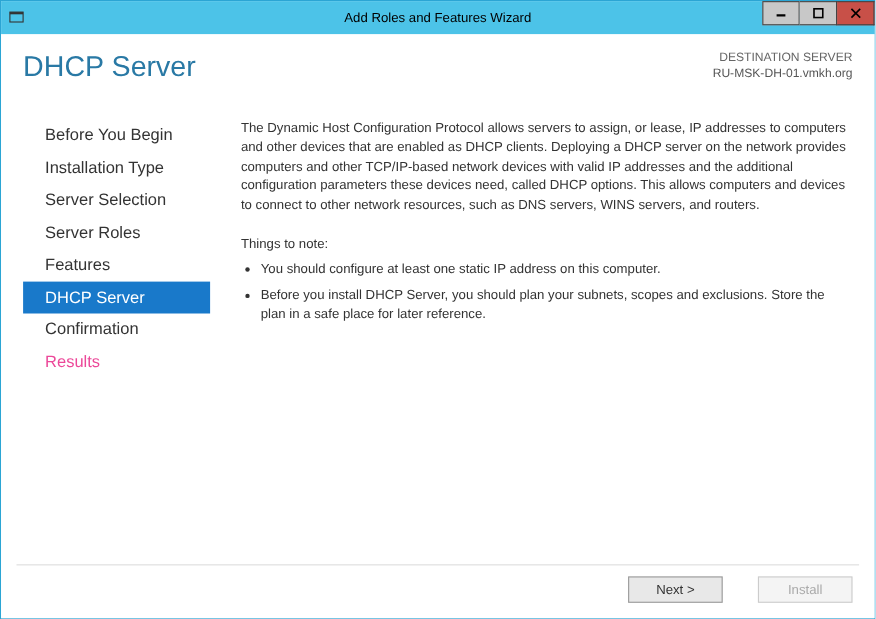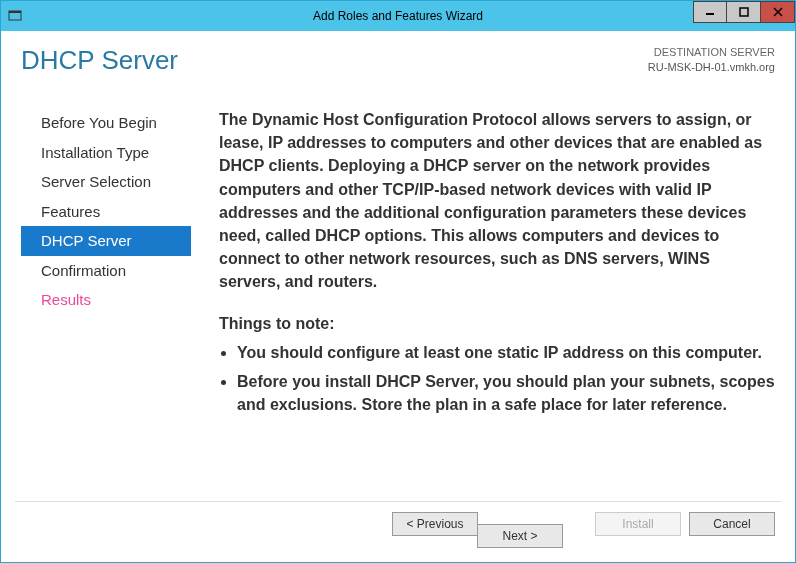--- a/index.html
+++ b/index.html
@@ -105,24 +105,23 @@
       background: #1979ca;
       color: #fff;
     }
     .nav-item.disabled {
       color: #ec4899;
       cursor: default;
     }
     .content {
       flex: 1;
       padding: 2px 6px 0 28px;
-      font-size: 16px;
+      font-size: 12px;
       color: #333;
       line-height: 1.45;
-      font-weight: bold;
     }
     .content-para { margin-bottom: 18px; }
     .subhead { margin-bottom: 6px; }
     .bullets {
       list-style: disc;
       padding-left: 18px;
     }
     .bullets li {
       margin-bottom: 6px;
     }
@@ -191,38 +190,37 @@
         <div class="dest-label">DESTINATION SERVER</div>
         <div class="dest-name">RU-MSK-DH-01.vmkh.org</div>
       </div>
     </div>
 
     <div class="main-row">
       <div class="sidebar">
         <div class="nav-item">Before You Begin</div>
         <div class="nav-item">Installation Type</div>
         <div class="nav-item">Server Selection</div>
+        <div class="nav-item">Server Roles</div>
         <div class="nav-item">Features</div>
         <div class="nav-item selected">DHCP Server</div>
         <div class="nav-item">Confirmation</div>
         <div class="nav-item disabled">Results</div>
       </div>
 
       <div class="content">
         <p class="content-para">The Dynamic Host Configuration Protocol allows servers to assign, or lease, IP addresses to computers and other devices that are enabled as DHCP clients. Deploying a DHCP server on the network provides computers and other TCP/IP-based network devices with valid IP addresses and the additional configuration parameters these devices need, called DHCP options. This allows computers and devices to connect to other network resources, such as DNS servers, WINS servers, and routers.</p>
         <p class="subhead">Things to note:</p>
         <ul class="bullets">
           <li>You should configure at least one static IP address on this computer.</li>
           <li>Before you install DHCP Server, you should plan your subnets, scopes and exclusions. Store the plan in a safe place for later reference.</li>
         </ul>
       </div>
     </div>
 
     <div class="button-row">
       <div class="btn-group">
-        <button class="btn">&lt; Previous</button>
         <button class="btn">Next &gt;</button>
       </div>
       <button class="btn disabled">Install</button>
-      <button class="btn">Cancel</button>
     </div>
   </div>
 </div>
 
 </body></html>

